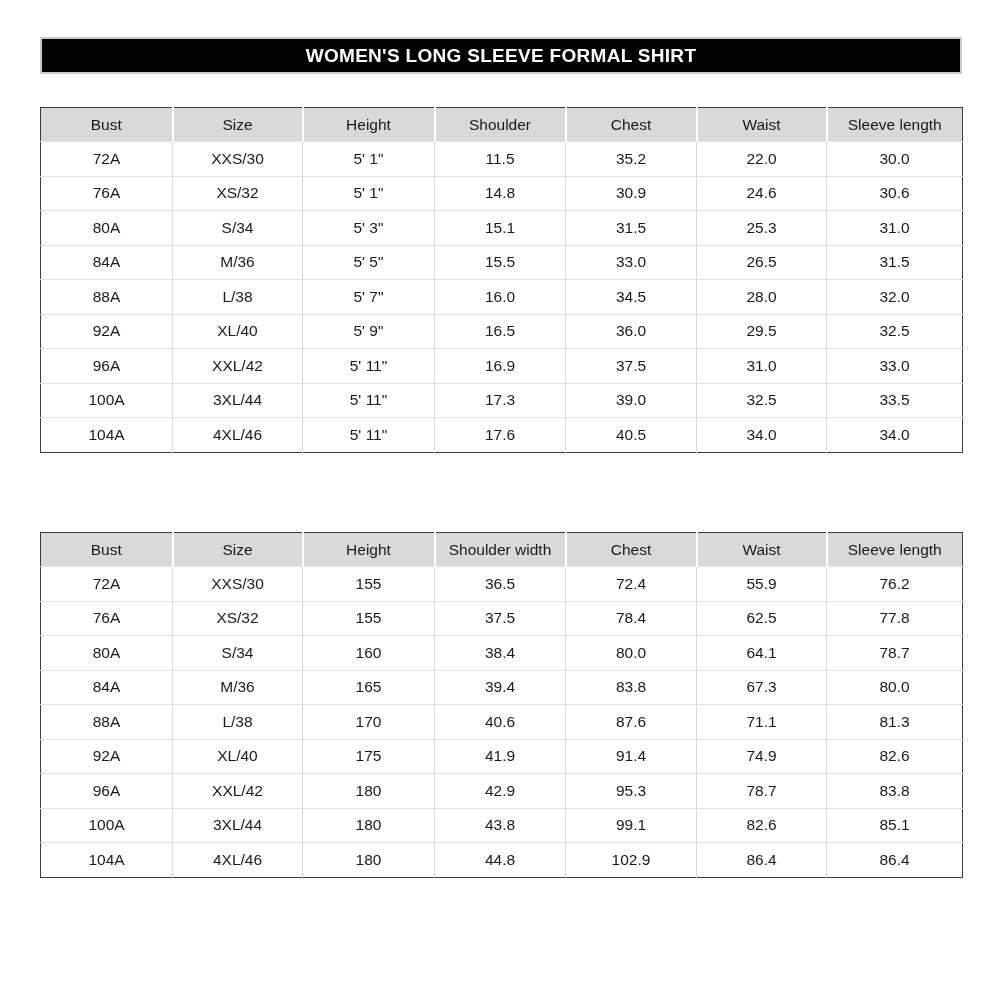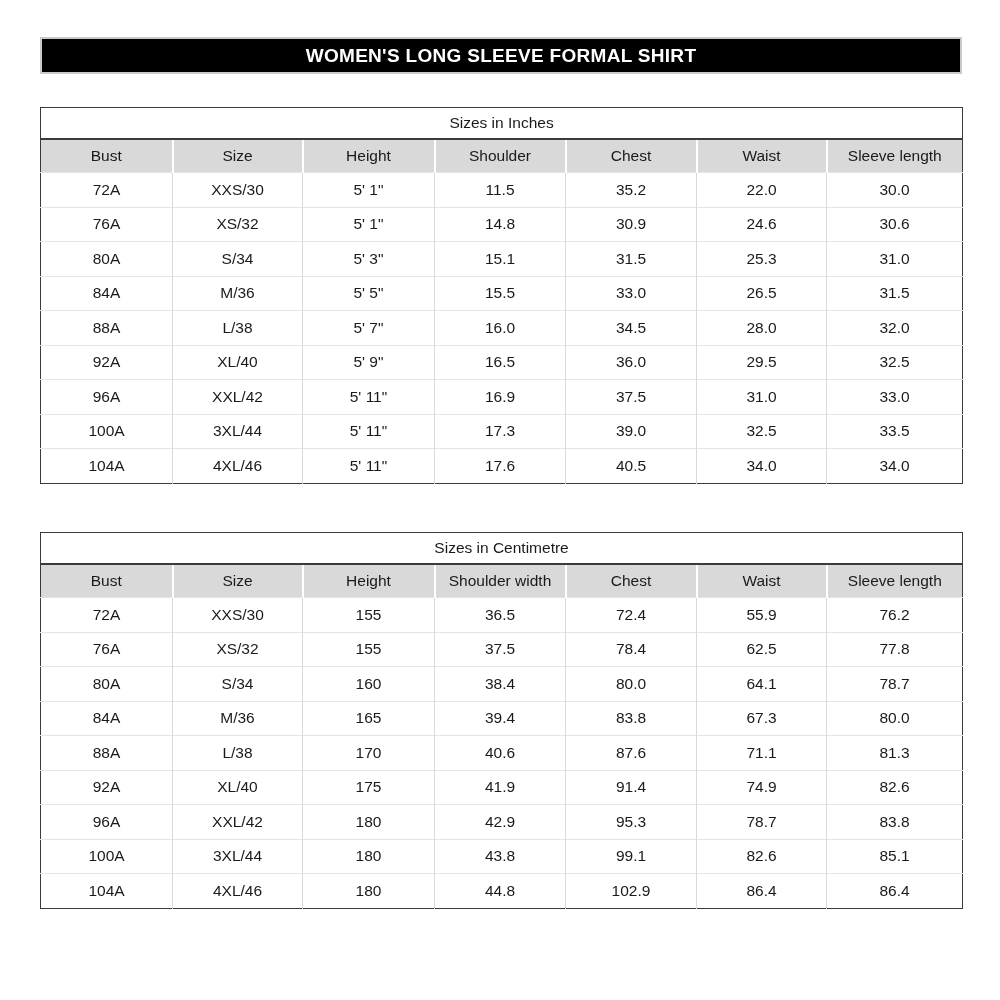--- a/index.html
+++ b/index.html
@@ -78,23 +78,20 @@
           <colgroup>
             <col style="width: 132px;">
             <col style="width: 130px;">
             <col style="width: 132px;">
             <col style="width: 131px;">
             <col style="width: 131px;">
             <col style="width: 130px;">
             <col style="width: 136px;">
           </colgroup>
           <tbody>
-            <tr class="caption-row">
-              <td colspan="7">Sizes in Inches</td>
-            </tr>
             <tr class="header-row">
               <th>Bust</th>
               <th>Size</th>
               <th>Height</th>
               <th>Shoulder</th>
               <th>Chest</th>
               <th>Waist</th>
               <th>Sleeve length</th>
             </tr>
             <tr class="data-row">
@@ -186,23 +183,20 @@
           <colgroup>
             <col style="width: 132px;">
             <col style="width: 130px;">
             <col style="width: 132px;">
             <col style="width: 131px;">
             <col style="width: 131px;">
             <col style="width: 130px;">
             <col style="width: 136px;">
           </colgroup>
           <tbody>
-            <tr class="caption-row">
-              <td colspan="7">Sizes in Centimetre</td>
-            </tr>
             <tr class="header-row">
               <th>Bust</th>
               <th>Size</th>
               <th>Height</th>
               <th>Shoulder width</th>
               <th>Chest</th>
               <th>Waist</th>
               <th>Sleeve length</th>
             </tr>
             <tr class="data-row">

